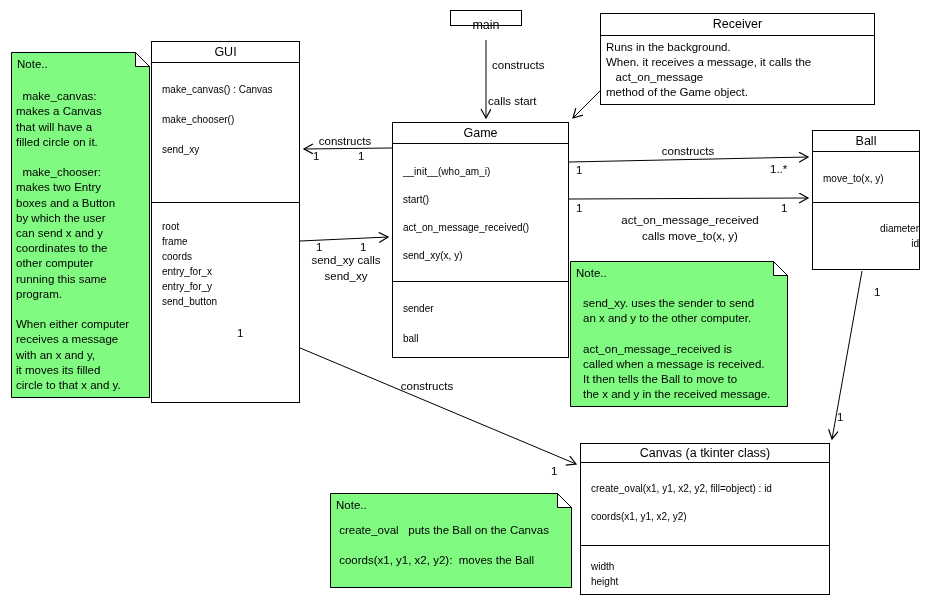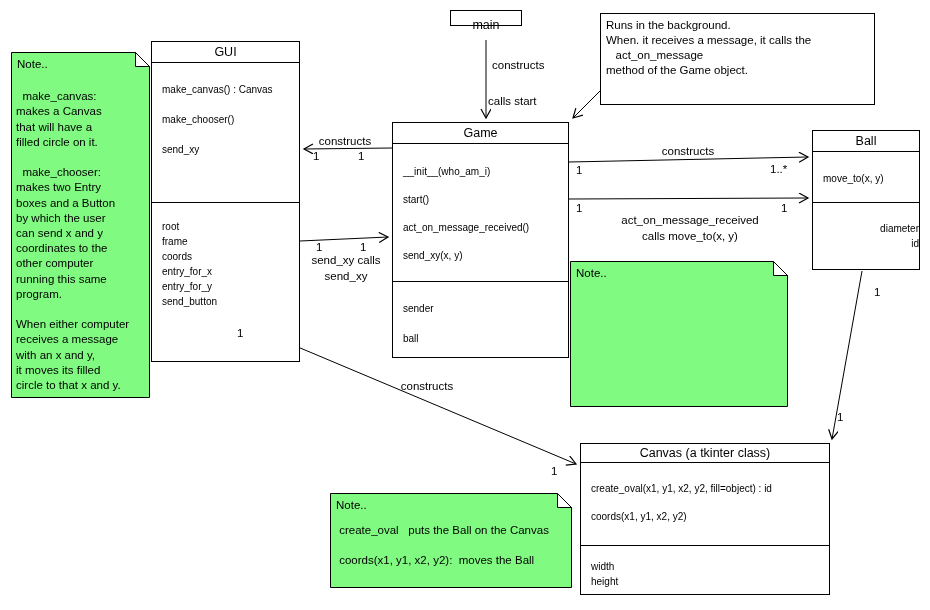--- a/index.html
+++ b/index.html
@@ -46,21 +46,21 @@
     <line x1="569" y1="199" x2="808" y2="198" stroke="#000" stroke-width="1" marker-end="url(#arrow)"></line>
     <line x1="601" y1="90" x2="573" y2="118" stroke="#000" stroke-width="1" marker-end="url(#arrow)"></line>
     <line x1="236" y1="321" x2="576" y2="464" stroke="#000" stroke-width="1" marker-end="url(#arrow)"></line>
     <line x1="862" y1="271" x2="832" y2="439" stroke="#000" stroke-width="1" marker-end="url(#arrow)"></line>
   </svg>
 
   <div class="uml-box" style="left:450px;top:10px;width:72px;height:16px;">
     <div class="uml-title" style="border-bottom:none;line-height:28px;">main</div>
   </div>
 
-  <div class="uml-box" style="left:151px;top:41px;width:149px;height:321px;">
+  <div class="uml-box" style="left:151px;top:41px;width:149px;height:362px;">
     <div class="uml-title" style="height:21px;line-height:20px;">GUI</div>
     <div class="sect mid gui-m" style="height:140px;">
       <div class="member">make_canvas() : Canvas</div>
       <div class="member">make_chooser()</div>
       <div class="member">send_xy</div>
     </div>
     <div class="sect gui-a" style="height:116px;">
       <div class="member">root</div>
       <div class="member">frame</div>
       <div class="member">coords</div>
@@ -78,20 +78,21 @@
       <div class="member">act_on_message_received()</div>
       <div class="member">send_xy(x, y)</div>
     </div>
     <div class="sect game-a" style="height:75px;">
       <div class="member">sender</div>
       <div class="member">ball</div>
     </div>
   </div>
 
   <div class="uml-box" style="left:600px;top:13px;width:275px;height:92px;">
+    <div class="uml-title" style="height:22px;line-height:21px;">Receiver</div>
     <div class="plainbody">Runs in the background.
 When. it receives a message, it calls the
    act_on_message
 method of the Game object.</div>
   </div>
 
   <div class="uml-box" style="left:812px;top:130px;width:108px;height:140px;">
     <div class="uml-title" style="height:21px;line-height:20px;">Ball</div>
     <div class="sect mid ball-m" style="height:51px;">
       <div class="member">move_to(x, y)</div>
@@ -142,20 +143,27 @@
 it moves its filled
 circle to that x and y.</div>
   </div>
 
   <div class="note" style="left:570px;top:261px;width:218px;height:146px;">
     <svg width="218" height="146" viewBox="0 0 218 146">
       <path d="M0.5,0.5 L203.5,0.5 L217.5,14.5 L217.5,145.5 L0.5,145.5 Z" fill="var(--note-fill)" stroke="#000"></path>
       <path d="M203.5,0.5 L203.5,14.5 L217.5,14.5 Z" fill="#ffffff" stroke="#000"></path>
     </svg>
     <div class="note-header">Note..</div>
+    <div class="note-body" style="padding-left:13px;margin-top:15px;">send_xy. uses the sender to send
+an x and y to the other computer.
+
+act_on_message_received is
+called when a message is received.
+It then tells the Ball to move to
+the x and y in the received message.</div>
   </div>
 
   <div class="note" style="left:330px;top:493px;width:242px;height:95px;">
     <svg width="242" height="95" viewBox="0 0 242 95">
       <path d="M0.5,0.5 L227.5,0.5 L241.5,14.5 L241.5,94.5 L0.5,94.5 Z" fill="var(--note-fill)" stroke="#000"></path>
       <path d="M227.5,0.5 L227.5,14.5 L241.5,14.5 Z" fill="#ffffff" stroke="#000"></path>
     </svg>
     <div class="note-header">Note..</div>
     <div class="note-body" style="padding-left:6px;margin-top:10px;line-height:15px;"> create_oval   puts the Ball on the Canvas
 

